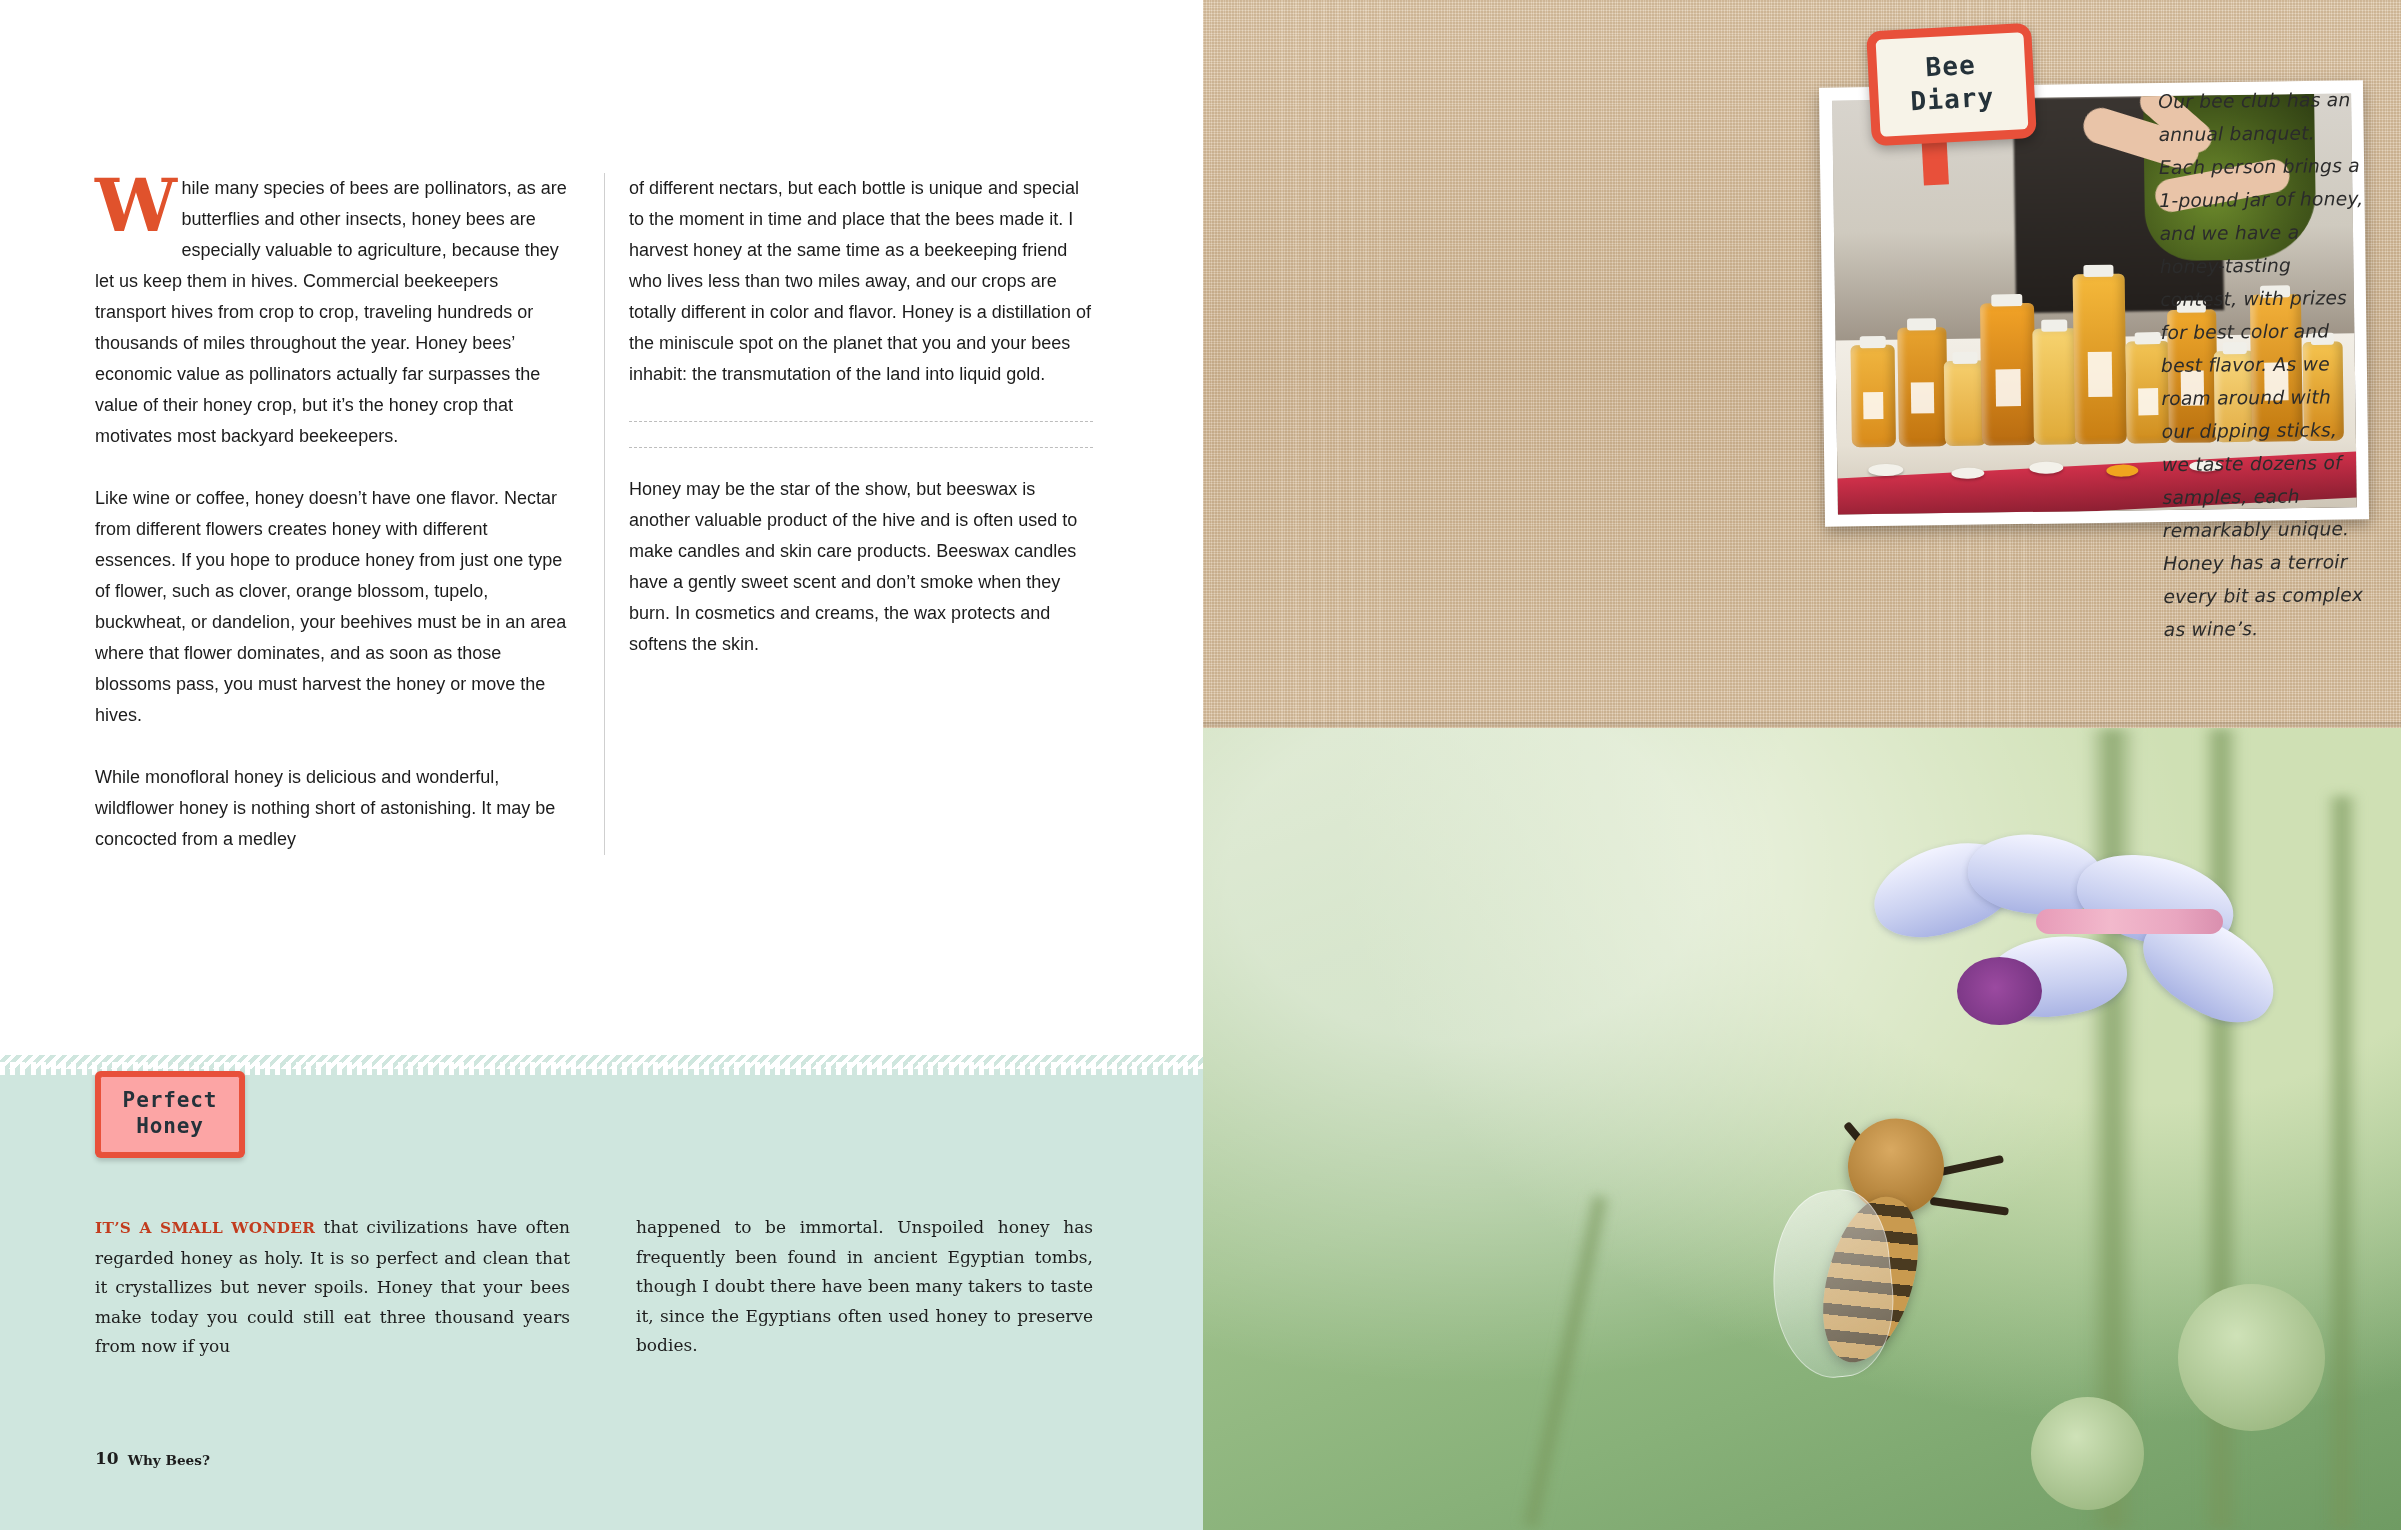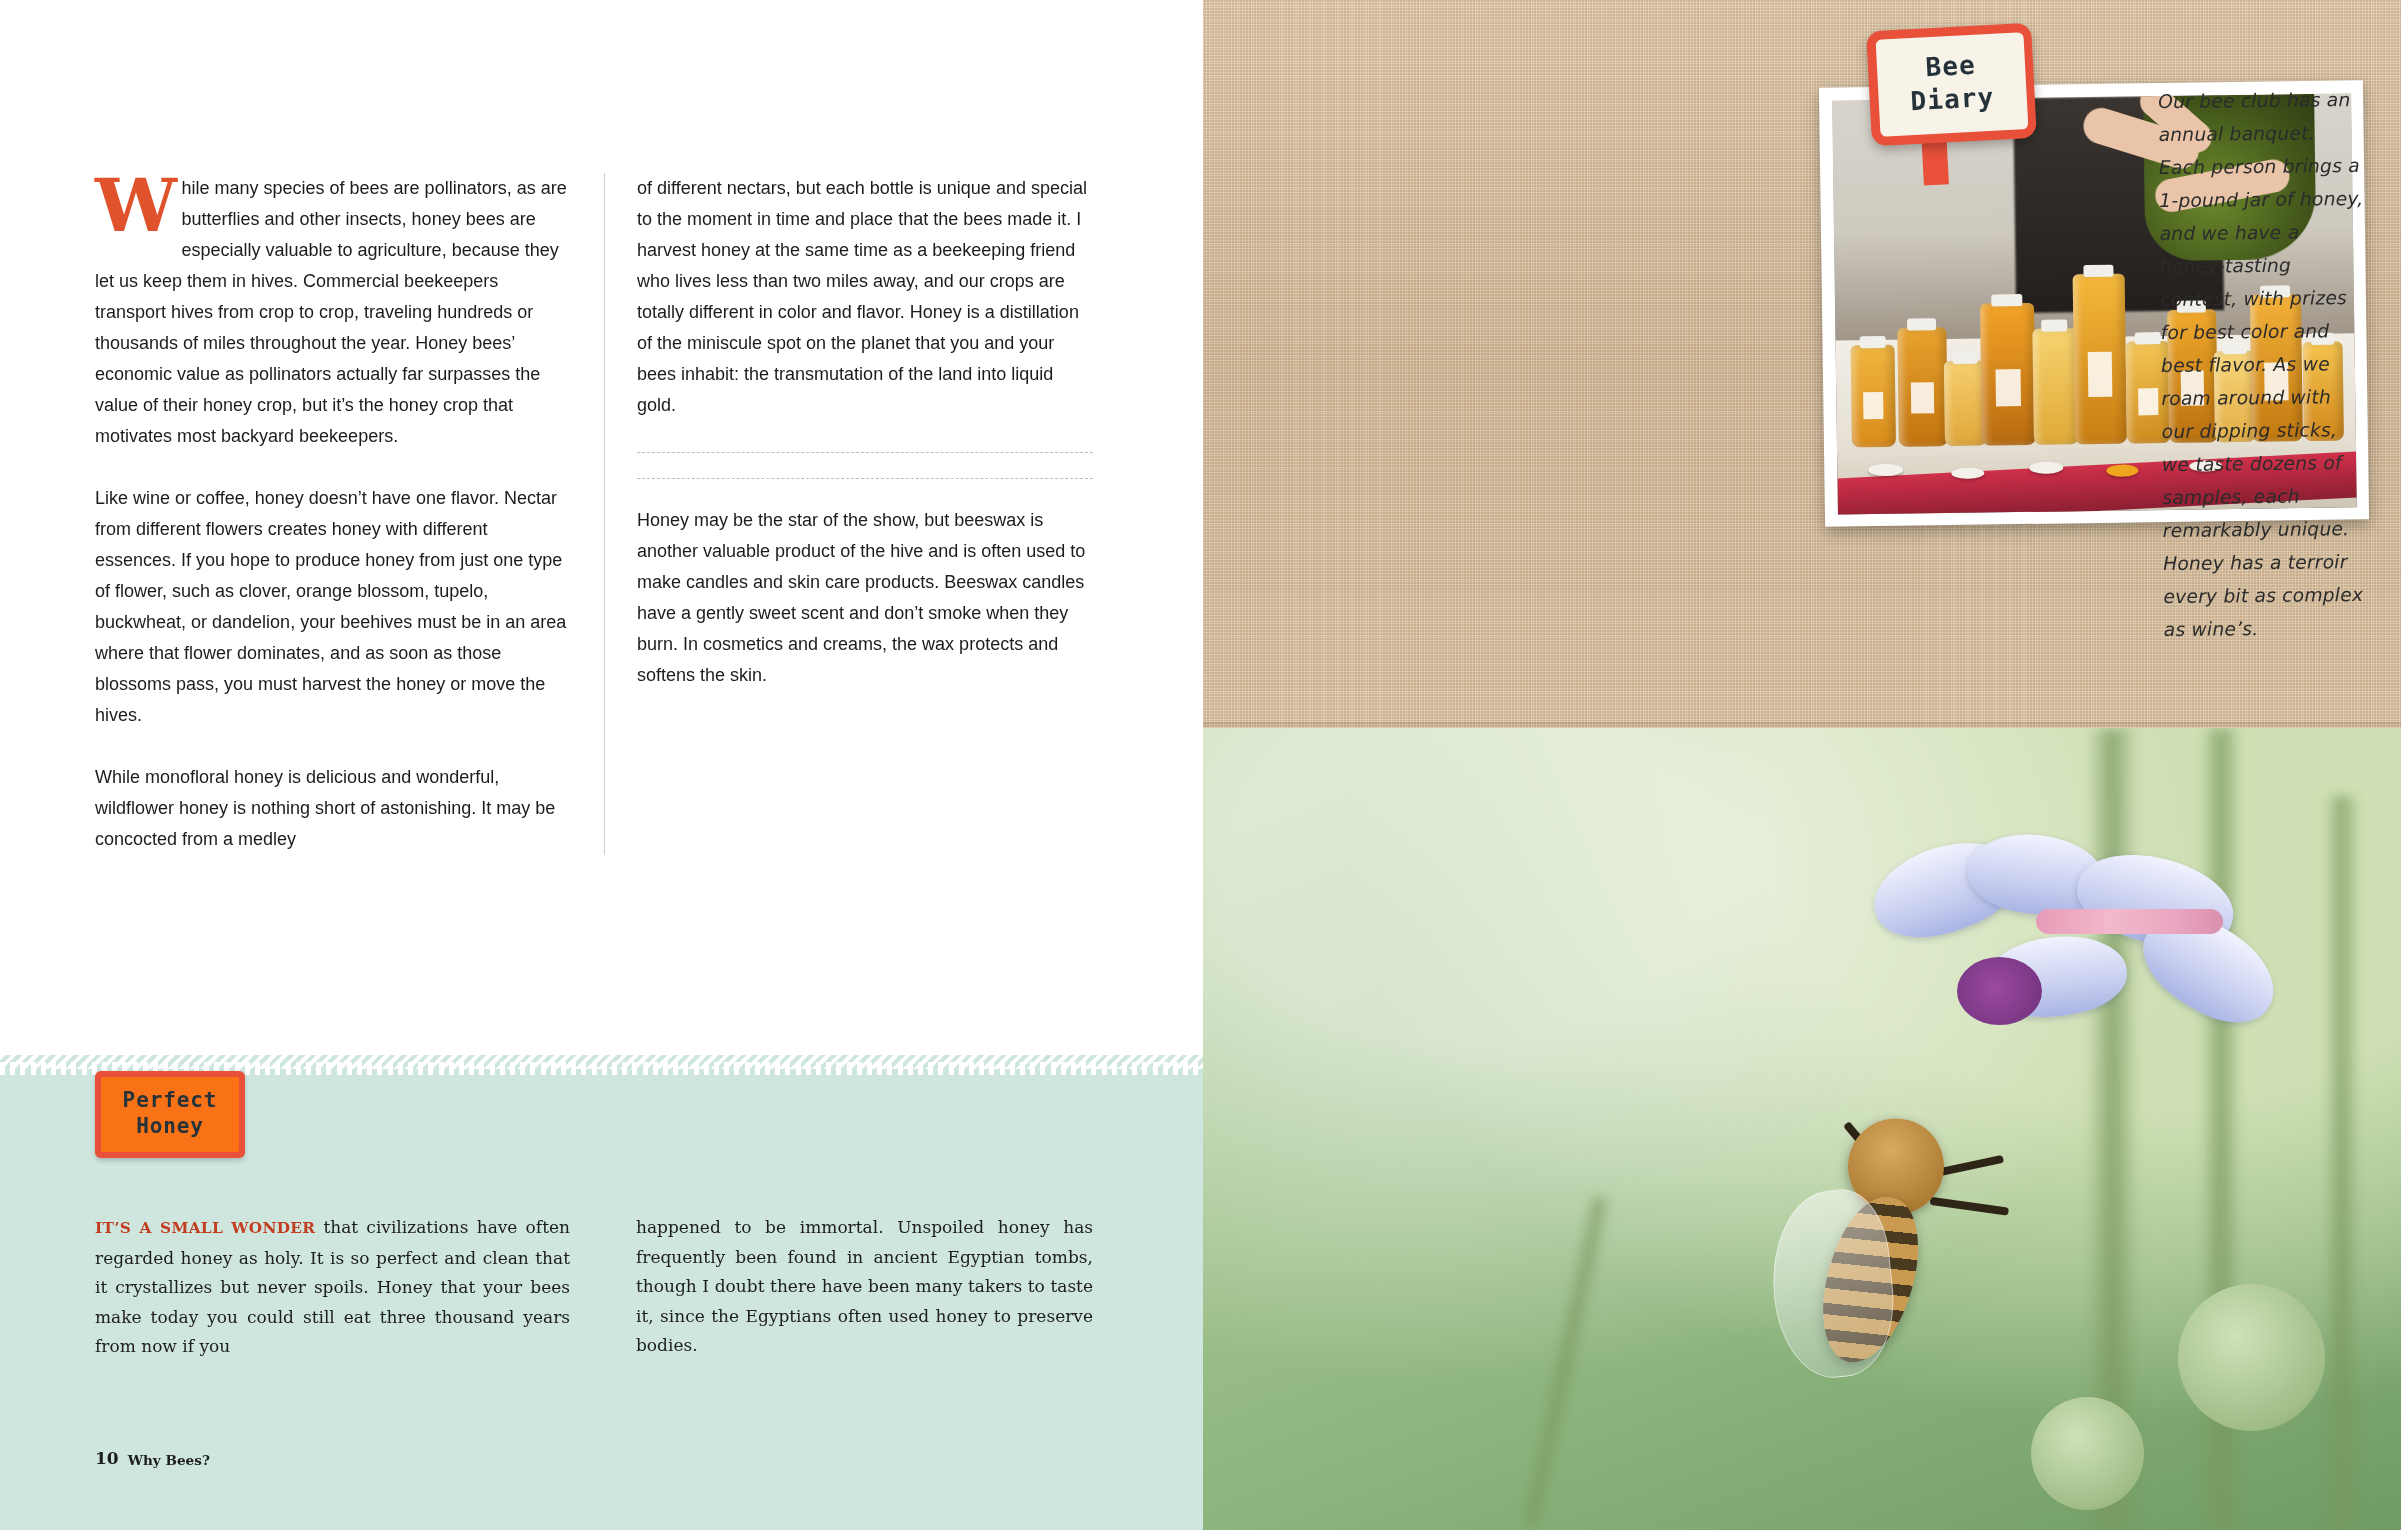--- a/index.html
+++ b/index.html
@@ -27,21 +27,21 @@
     position:absolute; left:94px; top:105px;
     font-family: "DejaVu Sans", sans-serif;
     font-weight: 700;
     font-size: 39px;
     letter-spacing: -0.6px;
     color: #1b4f9c;
   }
 
   .cols { position:absolute; left:95px; top:173px; width:998px; display:flex; gap:0; }
   .col { width: 476px; }
-  .col.col-right { margin-left: 34px; padding-left: 32px; border-left: 1.1px solid #cfcfcf; width: 490px; }
+  .col.col-right { margin-left: 34px; padding-left: 24px; border-left: 1.1px solid #cfcfcf; width: 490px; }
 
   .body-p {
     font-family: "Liberation Sans", sans-serif;
     font-size: 18px;
     line-height: 31px;
     color: #1c1c1c;
     margin: 0 0 31px 0;
     text-align: left;
   }
   .body-p:last-child { margin-bottom: 0; }
@@ -95,21 +95,21 @@
   }
 
   .label-plate {
     position:absolute;
     background: #e8503a;
     border-radius: 5.7px;
     padding: 5.1px;
     box-shadow: 0 2.3px 5.7px rgba(0,0,0,.18);
   }
   .label-plate .inner {
-    background: #f97316;
+    background: #fca5a5;
     border: 1.7px solid #e8503a;
     border-radius: 2.3px;
     padding: 10.2px 21.5px 12.5px 21.5px;
     text-align: center;
   }
   .label-plate .inner .l1,
   .label-plate .inner .l2 {
     font-family: "DejaVu Sans Mono", monospace;
     font-weight: 700;
     font-size: 21px;

